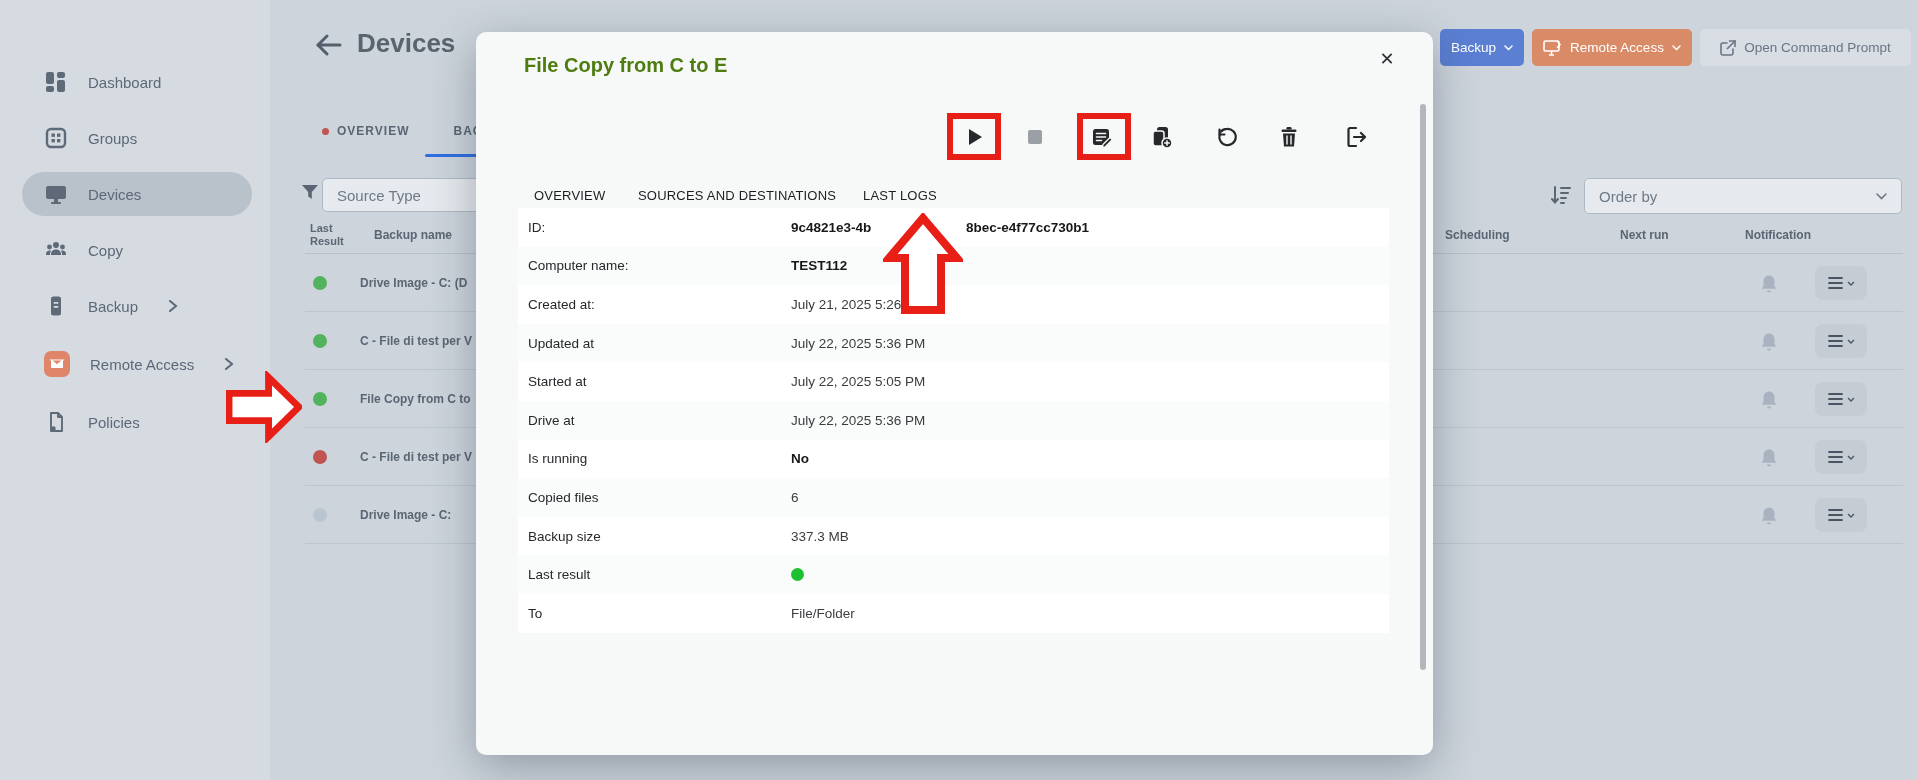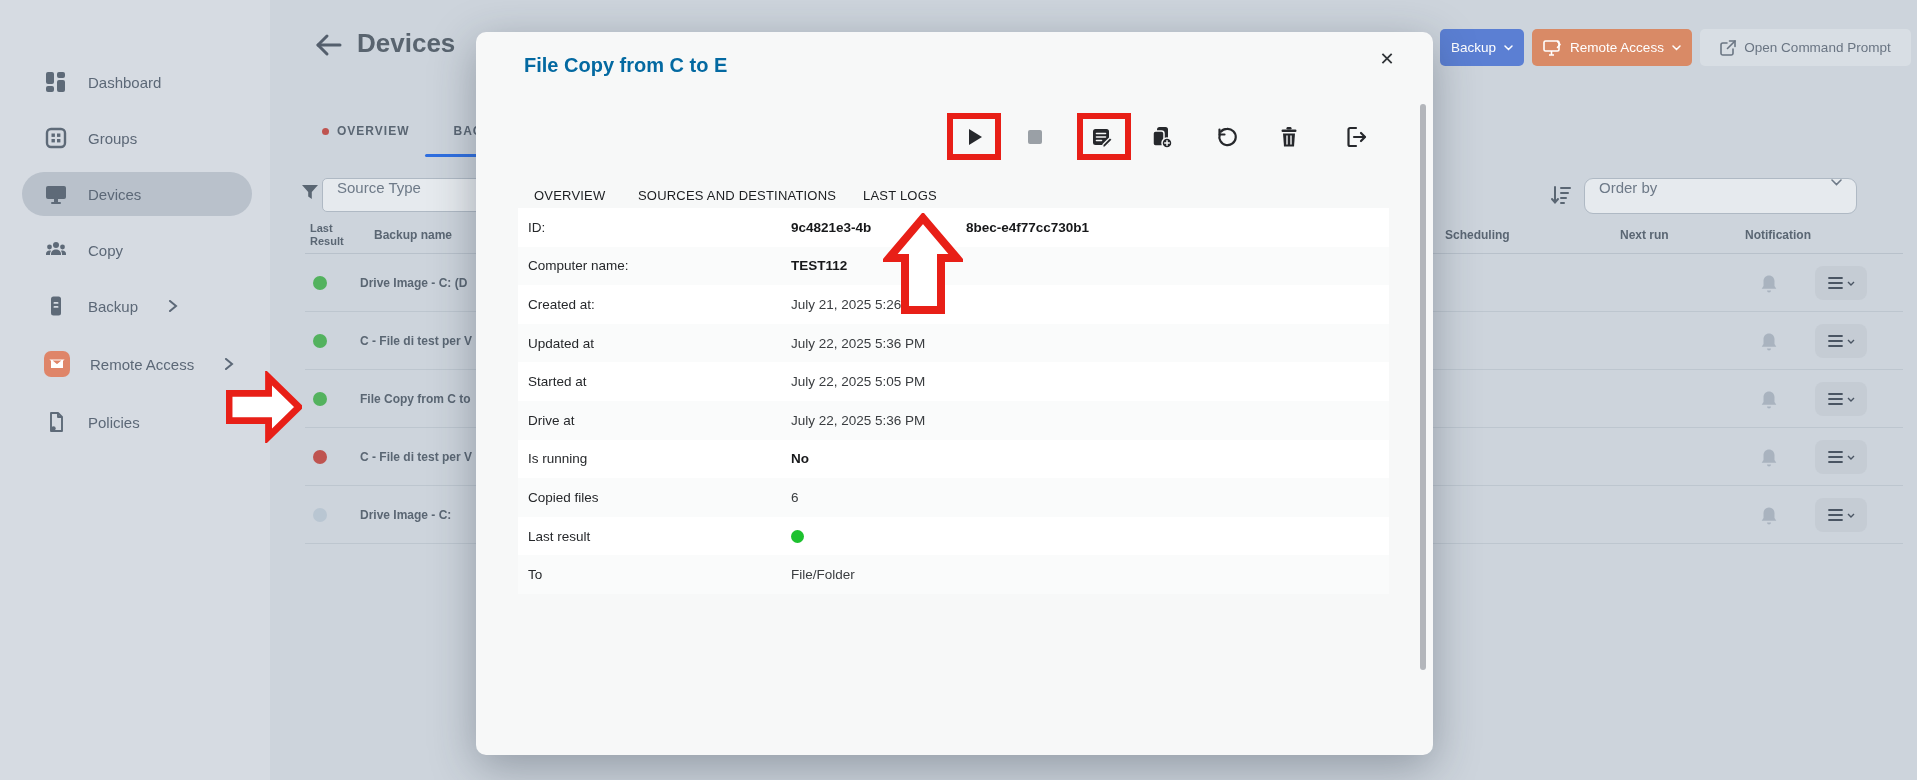--- a/index.html
+++ b/index.html
@@ -24,24 +24,24 @@
   
   .pg-tabs { position:absolute; left:322px; top:124px; display:flex; gap:44px; font-size:12px; font-weight:bold;
              letter-spacing:1px; color:#5a6673; }
   .pg-tab { display:flex; align-items:center; gap:8px; cursor:pointer; }
   .pg-dot { width:7px; height:7px; border-radius:50%; }
   .pg-underline { position:absolute; left:425px; top:154px; width:115px; height:3px; border-radius:2px; }
 
   
   .funnel { position:absolute; left:301px; top:184px; width:18px; height:18px; color:#5a6673; }
   .select-box { position:absolute; height:34px; background:rgba(255,255,255,0.5); border:1px solid #afb9c4;
-                border-radius:5px; display:flex; padding:0 14px; font-size:15px;
+                border-radius:5px; display:flex; align-items:center; padding:0 14px; font-size:15px;
                 color:#6e7a88; cursor:pointer; }
   .src-box { left:322px; top:178px; width:260px; }
-  .ord-box { left:1584px; top:178px; width:273px; height:36px; justify-content:space-between;border-radius:9px; }
+  .ord-box { left:1584px; top:178px; width:318px; height:36px; justify-content:space-between; }
   .sort-icon { position:absolute; left:1550px; top:184px; width:22px; height:22px; color:#5a6673; cursor:pointer; }
 
   
   .t-head { position:absolute; left:305px; top:216px; width:1598px; height:38px; font-size:12px; font-weight:bold;
             color:#5a6673; border-bottom:1px solid #b8c1cb; }
   .t-head span { position:absolute; top:6px; }
   .th-lastres { left:5px; width:46px; line-height:13px; font-size:11px; }
   .th-name { left:55px; top:12px !important;padding-left:14px; }
   .th-sched { left:1140px; top:12px !important; }
   .th-next  { left:1315px; top:12px !important; }
@@ -56,21 +56,21 @@
   
   .top-btn { position:absolute; top:29px; height:37px; border:none; border-radius:5px; display:flex; align-items:center;
              justify-content:center; gap:8px; font-size:13.5px; font-family:inherit; cursor:pointer; }
   .btn-backup { left:1440px; width:84px; color:#fff; }
   .btn-remote { left:1532px; width:160px; color:#fff; }
   .btn-ocp { left:1700px; width:211px; background:#d8dee4; color:#6a7583; }
 
   
   .modal { position:absolute; left:476px; top:32px; width:957px; height:723px; background:#f7f8f8; border-radius:10px;
            box-shadow:0 12px 45px rgba(35,45,60,0.35); z-index:10; }
-  .m-title { position:absolute; left:48px; top:22px; font-size:20px; font-weight:bold; color:#0369a1; }
+  .m-title { position:absolute; left:48px; top:22px; font-size:20px; font-weight:bold; color:#4d7c0f; }
   .m-close { position:absolute; left:898px; top:14px; width:26px; height:26px; font-size:18px; color:#303438;
              display:flex; align-items:center; justify-content:center; cursor:pointer; }
   .m-tool { position:absolute; width:24px; height:24px; top:93px; color:#26282c; cursor:pointer; }
   .m-tool.disabled { color:#9aa0a6; }
   .red-box { position:absolute; top:81px; width:54px; height:47px; border:6px solid; z-index:5; pointer-events:none; }
   .m-tabs { position:absolute; top:156px; font-size:13px; color:#1c1e21; letter-spacing:0.2px; }
   .m-tab { position:absolute; top:0; white-space:nowrap; cursor:pointer; }
   .m-tab-underline { position:absolute; left:43px; top:194px; width:104px; height:3px; }
   .m-rows { position:absolute; left:42px; top:176px; width:871px; }
   .m-row { position:relative; height:38.6px; display:flex; align-items:center; padding-left:10px; font-size:13.5px; color:#26282b; }
@@ -439,20 +439,24 @@
       </div>
       <div class="m-row">
         <span>Is running</span>
         <span class="m-val bold">No</span>
       </div>
       <div class="m-row">
         <span>Copied files</span>
         <span class="m-val">6</span>
       </div>
       <div class="m-row">
+        <span>Backup size</span>
+        <span class="m-val">337.3 MB</span>
+      </div>
+      <div class="m-row">
         <span>Last result</span>
         <span class="m-status-dot" style="background: rgb(29, 193, 47);"></span>
       </div>
       <div class="m-row">
         <span>To</span>
         <span class="m-val">File/Folder</span>
       </div>
     </div>
 
     <div class="m-scroll"></div>

